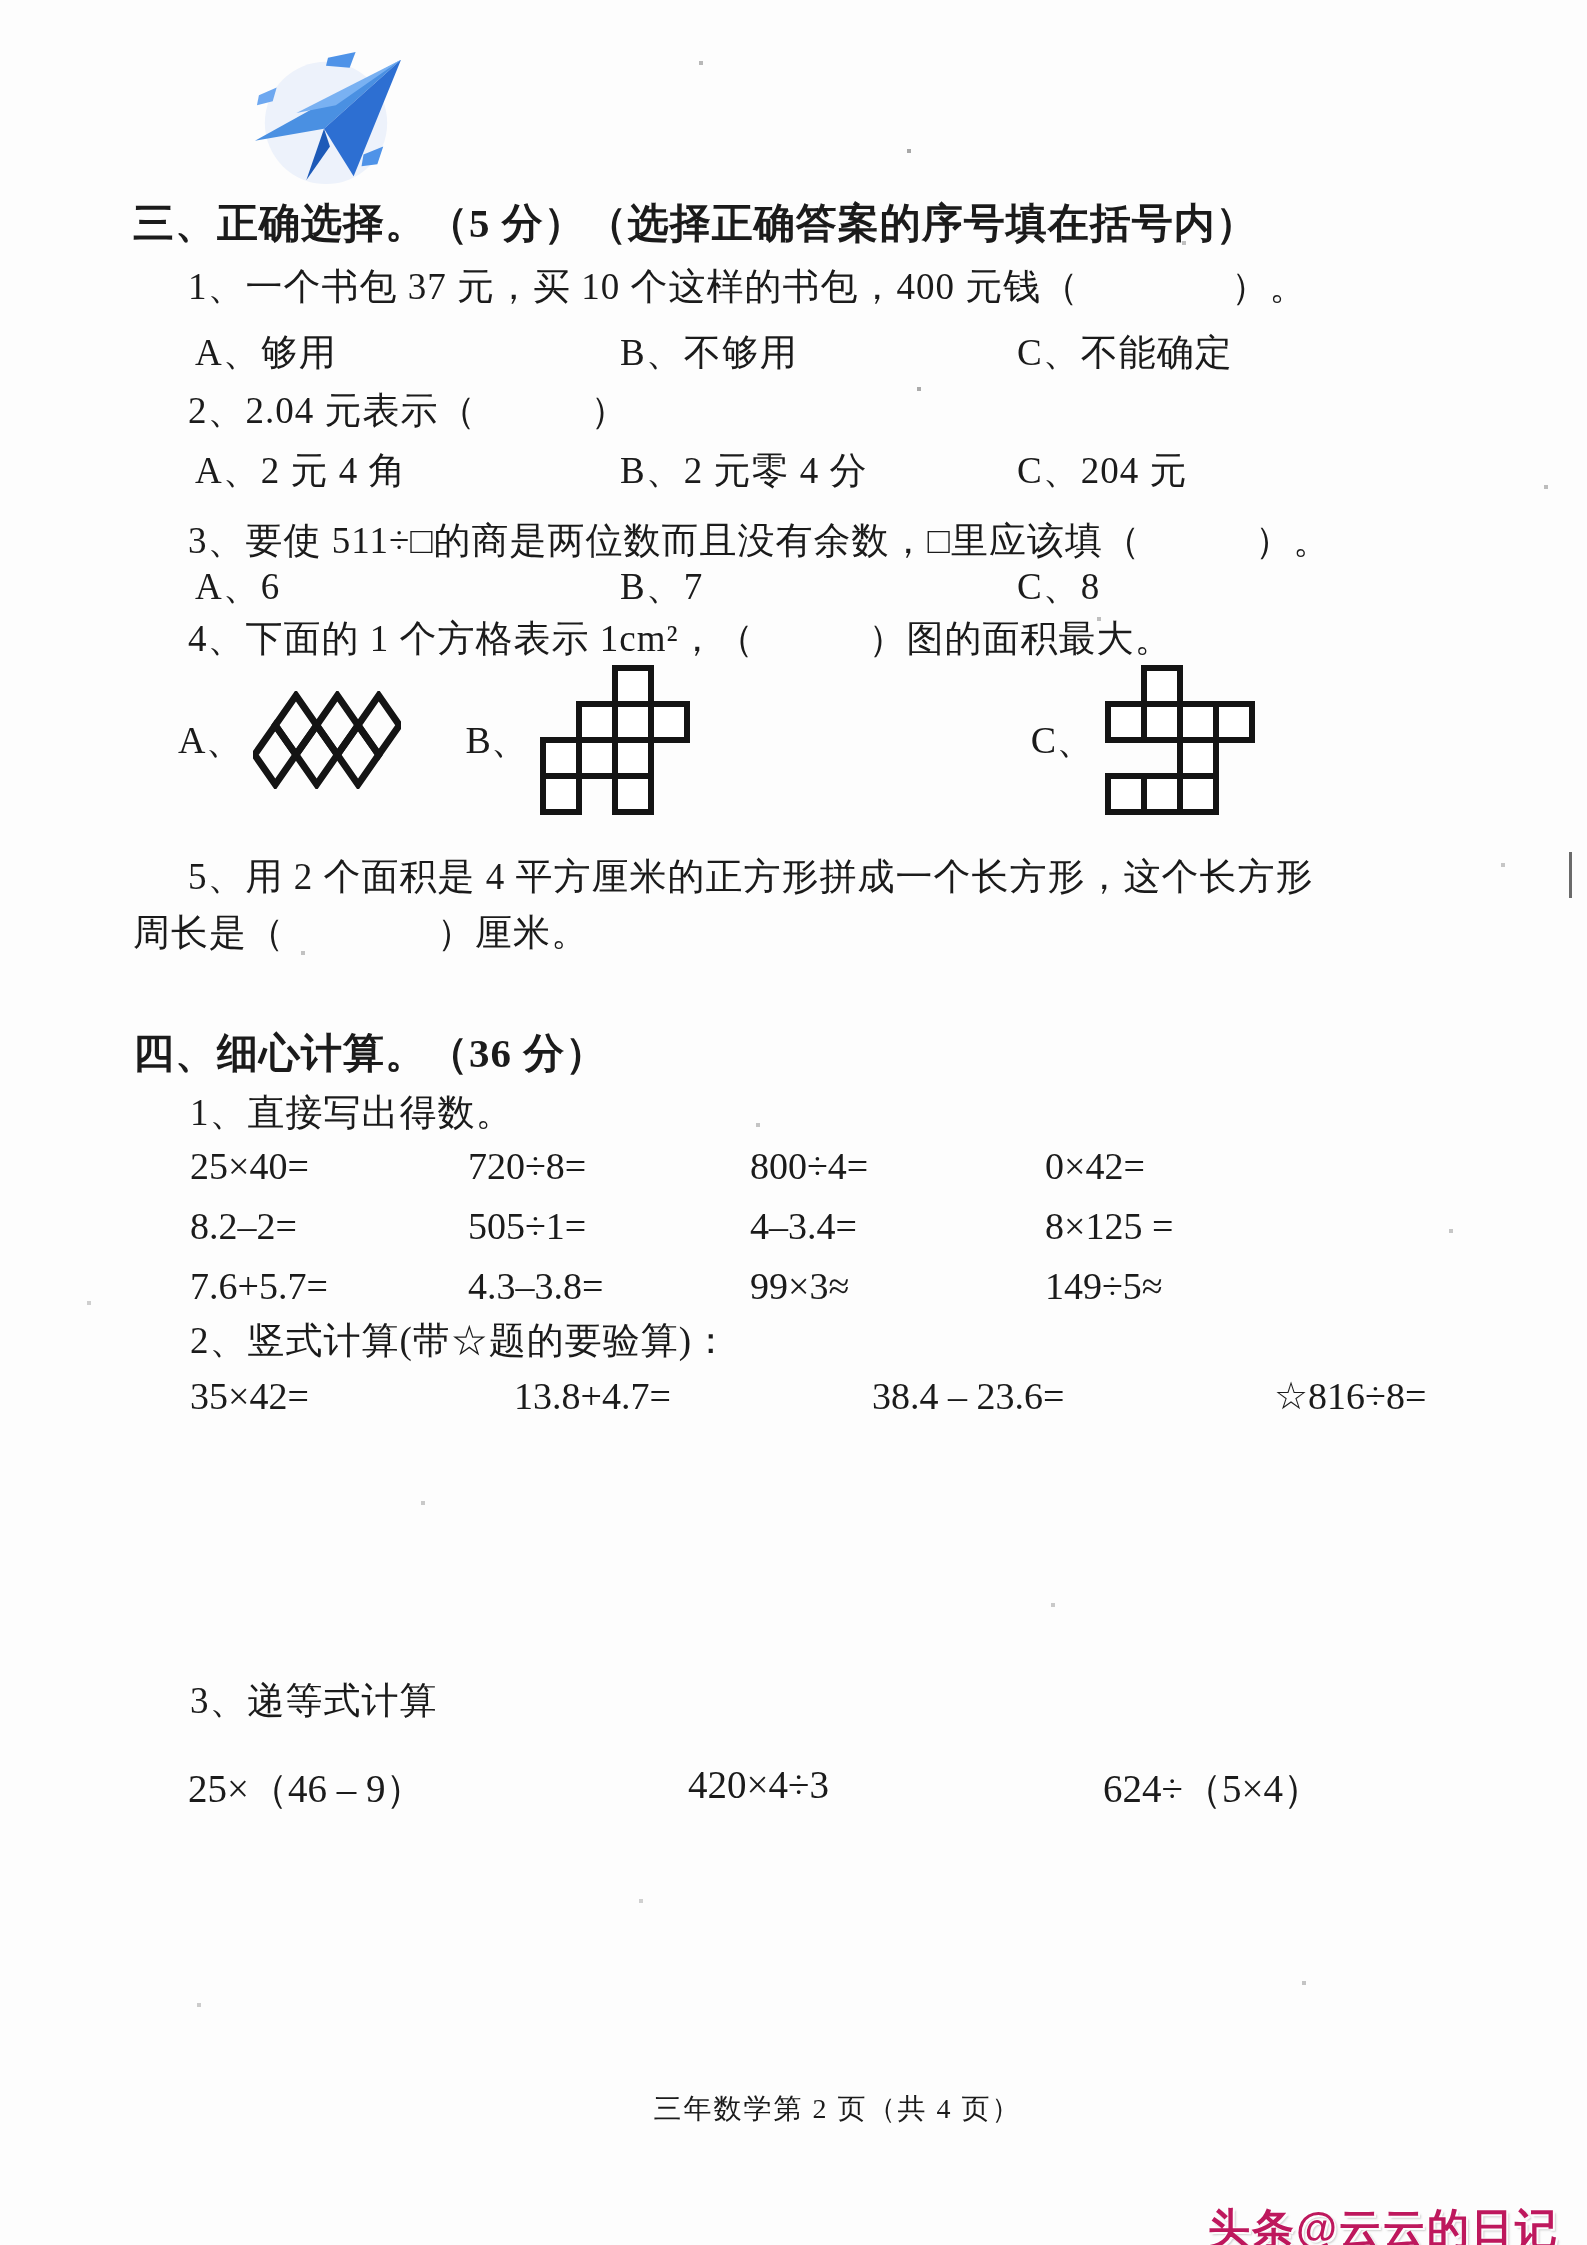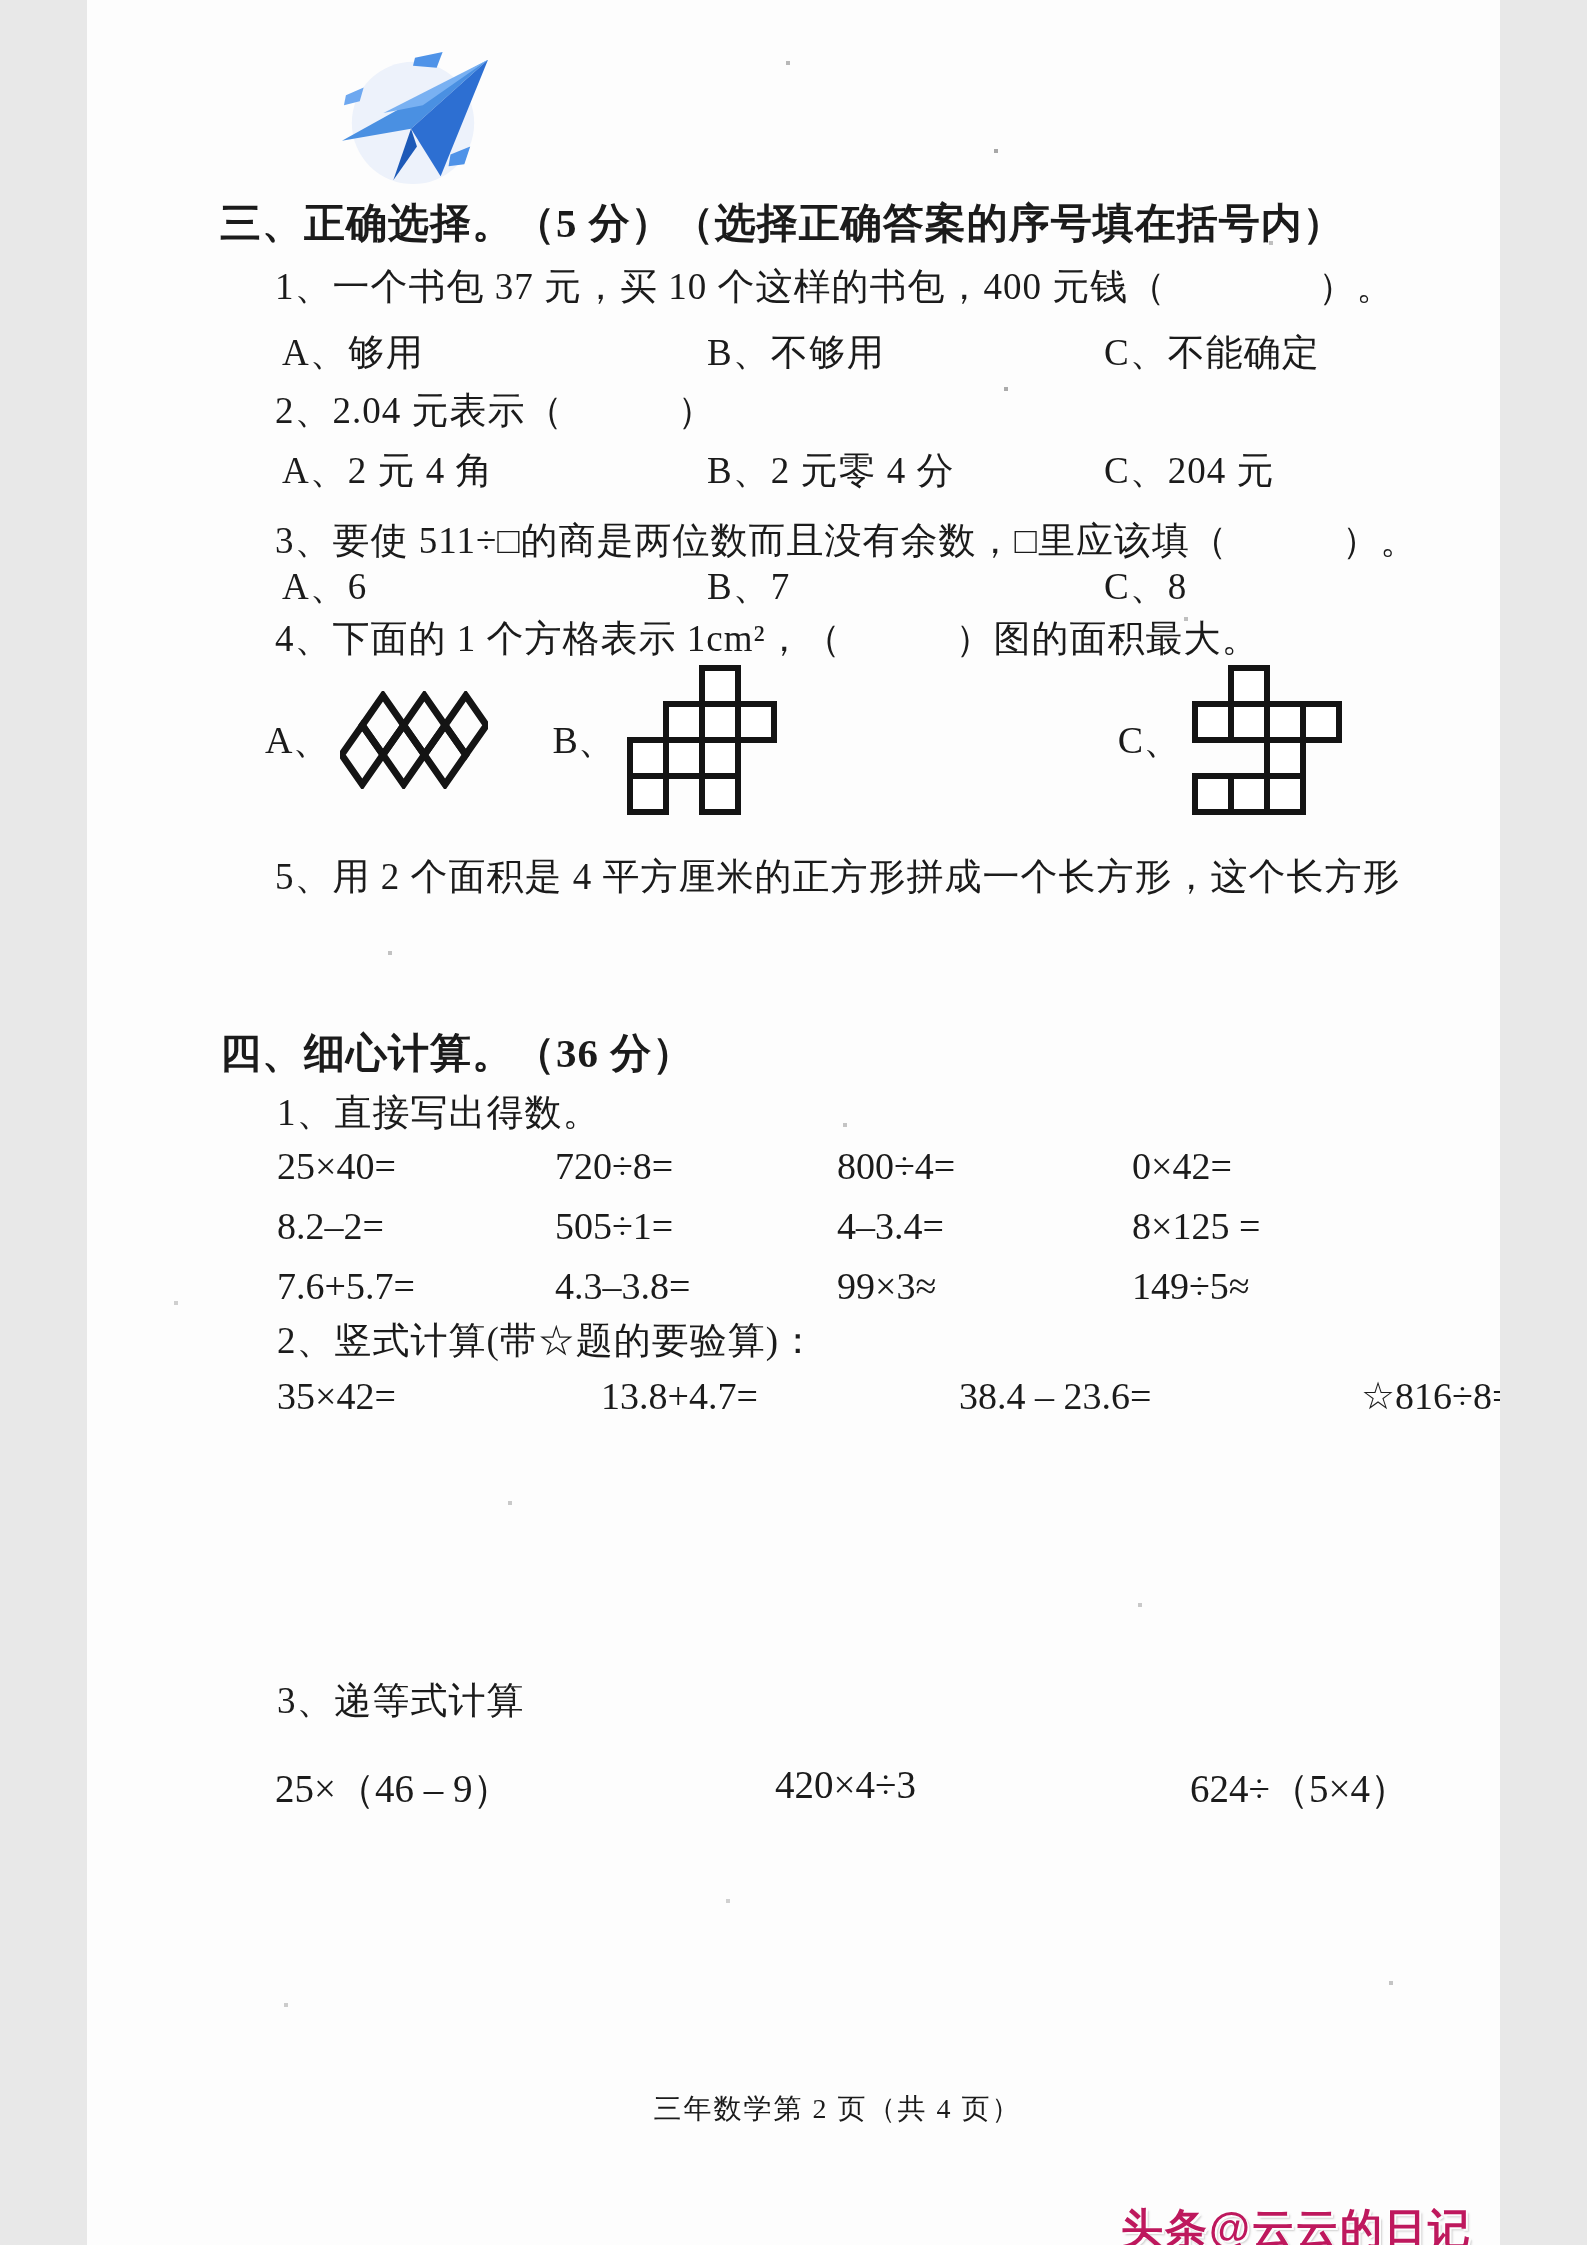--- a/index.html
+++ b/index.html
@@ -1,18 +1,18 @@
 <!DOCTYPE html>
 <html><head>
 <meta charset="utf-8">
 <style>
   html,body{margin:0;padding:0;background:#e8e8e8;}
   .page{
     position:relative;
-    width:1413px;height:2245px;
+    width:1587px;height:2245px;
     margin:0 auto;
     background:#fdfdfd;
     overflow:hidden;
     font-family:"Liberation Serif","DejaVu Serif",serif;
     color:#1b1b1b;
   }
   .abs{position:absolute;}
   .sec-title{font-size:41px;font-weight:700;letter-spacing:1px;white-space:nowrap;}
   .q-line{font-size:37px;white-space:nowrap;letter-spacing:1px;}
   .opts{display:grid;grid-template-columns:425px 397px auto;font-size:37px;white-space:nowrap;letter-spacing:1px;}
@@ -127,20 +127,21 @@
         <rect class="cell" x="112" y="40" width="36" height="36"></rect>
         <rect class="cell" x="76" y="76" width="36" height="36"></rect>
         <rect class="cell" x="4" y="112" width="36" height="36"></rect>
         <rect class="cell" x="40" y="112" width="36" height="36"></rect>
         <rect class="cell" x="76" y="112" width="36" height="36"></rect>
       </svg>
     </div>
   </div>
 
   <div class="abs q-line" style="top:852px;left:188px;">5、用 2 个面积是 4 平方厘米的正方形拼成一个长方形，这个长方形</div>
+  <div class="abs q-line" style="top:908px;left:133px;">周长是（　　　　）厘米。</div>
 
   <div class="abs sec-title" style="top:1026px;left:133px;">四、细心计算。（36 分）</div>
 
   <div class="abs q-line" style="top:1088px;left:190px;">1、直接写出得数。</div>
 
   <div class="abs calc-grid" style="top:1144px;left:190px;">
     <span>25×40=</span>
     <span>720÷8=</span>
     <span>800÷4=</span>
     <span>0×42=</span>

